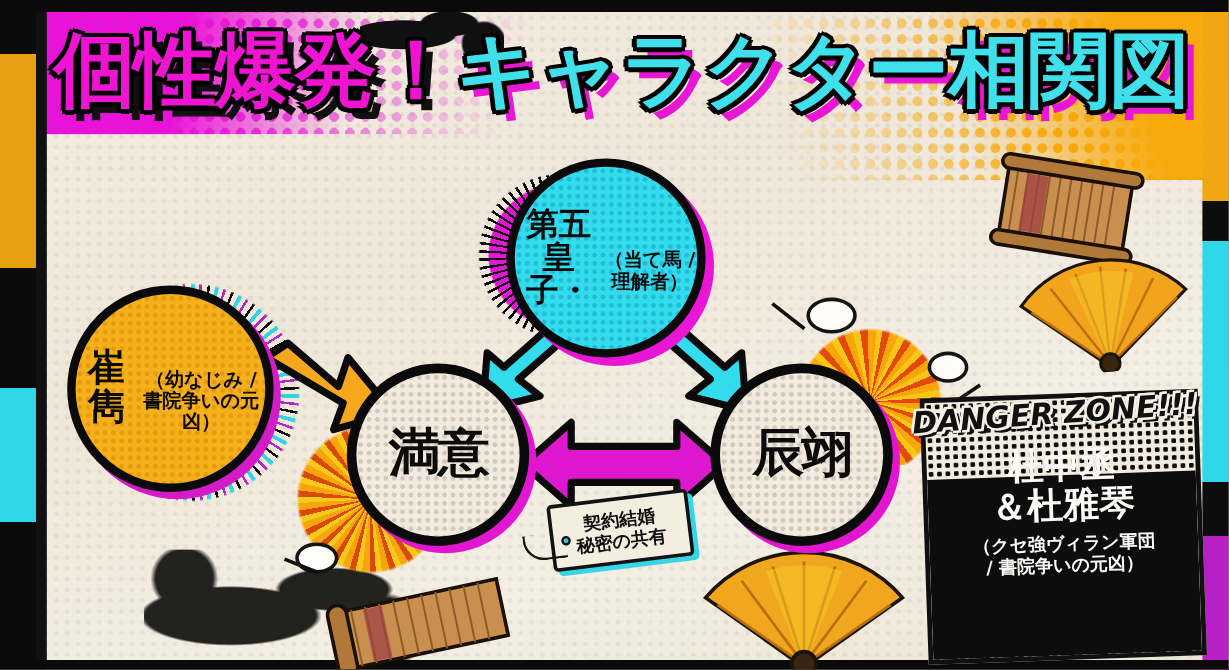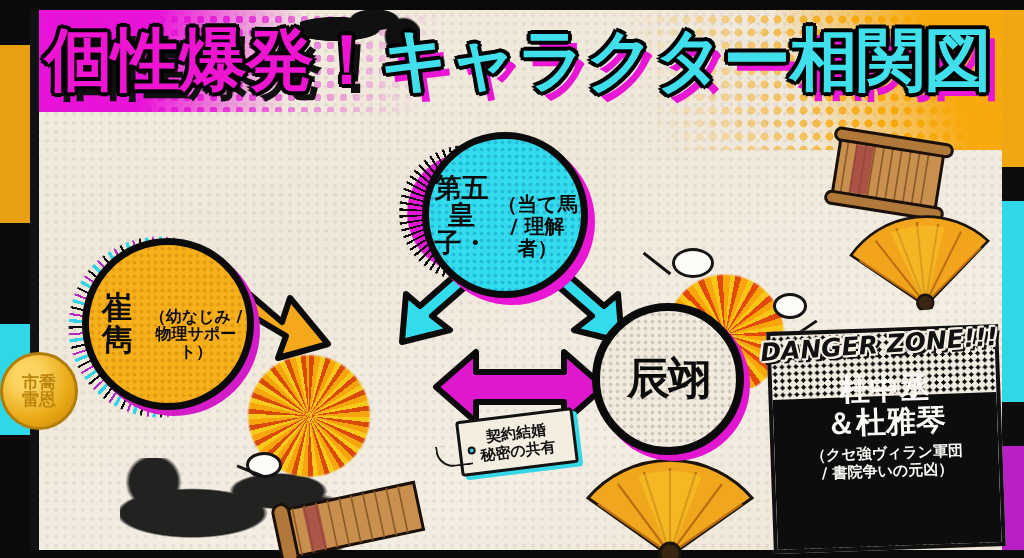--- a/index.html
+++ b/index.html
@@ -96,24 +96,24 @@
 
   #node-prince {
     left: 422px; top: 132px; width: 166px; height: 166px;
     background:
       radial-gradient(circle, rgba(0,110,180,.30) 40%, transparent 41%) 0 0/7px 7px,
       #33dcec;
     border: 7px solid #0a0a0a;
     box-shadow: 7px 7px 0 0 #e916d5;
   }
   #node-prince .name { font-size: 27px; }
-  #node-prince .role { font-size: 20px; margin-top: 21px; }
+  #node-prince .role { font-size: 16px; margin-top: 21px; }
 
   #node-cui {
-    left: 82px; top: 238px; width: 172px; height: 172px;
+    left: 56px; top: 238px; width: 172px; height: 172px;
     background:
       radial-gradient(circle, rgba(190,105,0,.30) 40%, transparent 41%) 0 0/7px 7px,
       #f5b01a;
     border: 7px solid #0a0a0a;
     box-shadow: 6px 6px 0 0 #d41bc8;
     justify-content: space-between;
   }
   #node-cui .name { font-size: 31px; }
   #node-cui .role { font-size: 16px; margin-top: 20px; }
 
@@ -334,28 +334,20 @@
         <line x1="96" y1="12" x2="96" y2="60"></line>
           <line x1="108" y1="12" x2="108" y2="60"></line>
         <line x1="120" y1="12" x2="120" y2="60"></line>
           <line x1="132" y1="12" x2="132" y2="60"></line>
       </g>
       <rect x="4" y="6" width="16" height="60" rx="8" fill="#b07839"></rect>
       <rect x="34" y="14" width="16" height="44" fill="#9d3f46" stroke="none" opacity=".7"></rect>
     </g>
   </svg>
 
-  <div class="prop" id="coin">
-    <div class="coin-face">
-      <span>
-        <span>市喬</span><br>
-        <span>雷恩</span>
-      </span>
-    </div>
-  </div>
 
   <div class="burst" id="burst-prince"></div>
   <div class="burst" id="burst-cui"></div>
   <div class="burst" id="burst-manyi-orange"></div>
   <div class="burst" id="flame-chenyi"></div>
   <div class="puff" id="puff-a"></div>
   <div class="puff" id="puff-b"></div>
   <div class="puff" id="puff-c"></div>
   <div class="speed-line" style="left:640px; top:262px; width:34px; transform:rotate(38deg);"></div>
   <div class="speed-line" style="left:782px; top:330px; width:38px; transform:rotate(-34deg);"></div>
@@ -379,24 +371,27 @@
     <div class="name">
       <span>第五皇子・</span><br>
     </div>
     <div class="role">（当て馬 / 理解者）</div>
   </div>
 
   <div class="node" id="node-cui">
     <div class="name">崔雋</div>
     <div class="role">
       <span>（幼なじみ /</span><br>
-      <span>物理サポート）</span>
+      <span>書院争いの元凶）</span>
     </div>
   </div>
 
+  <div class="node" id="node-manyi">
+    <div class="name">満意</div>
+  </div>
 
   <div class="node" id="node-chenyi">
     <div class="name">辰翊</div>
   </div>
 
   <div id="contract-tag">
     <div class="tag-hole"></div>
     <div class="tag-string"></div>
     <div class="tag-line">契約結婚</div>
     <div class="tag-line">秘密の共有</div>

